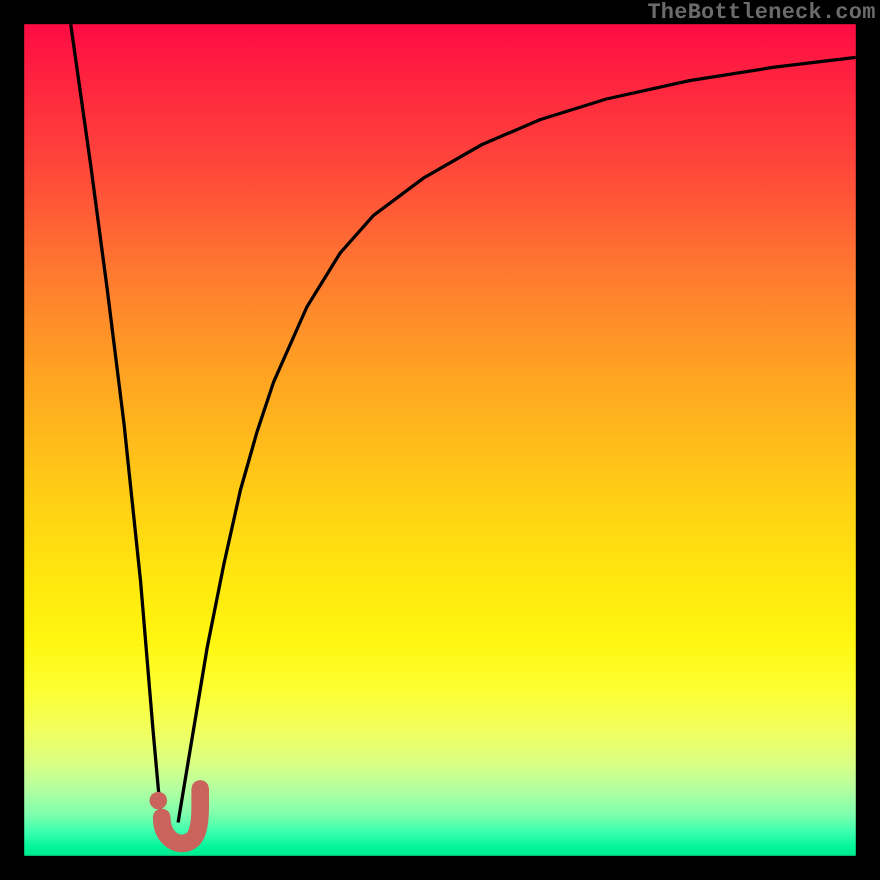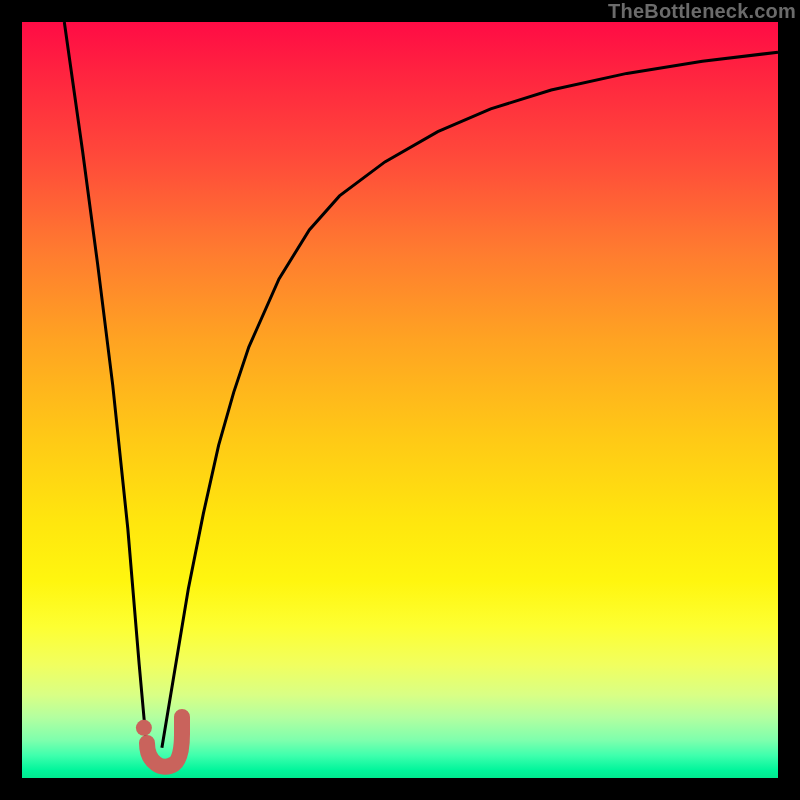--- a/index.html
+++ b/index.html
@@ -41,21 +41,21 @@
       #7effad 95%,
       #3fffad 97%,
       #00f59b 99%,
       #00e98f 100%
     );
   }
   .watermark {
     position: absolute;
     top: 0;
     right: 4px;
-    font-family: Liberation Sans, sans-serif;
+    font-family: Liberation Mono, monospace;
     font-size: 20px;
     font-weight: 600;
     color: #6b6b6b;
     letter-spacing: 0.2px;
     user-select: none;
   }
   svg.curve-layer {
     position: absolute;
     left: 22px;
     top: 22px;

